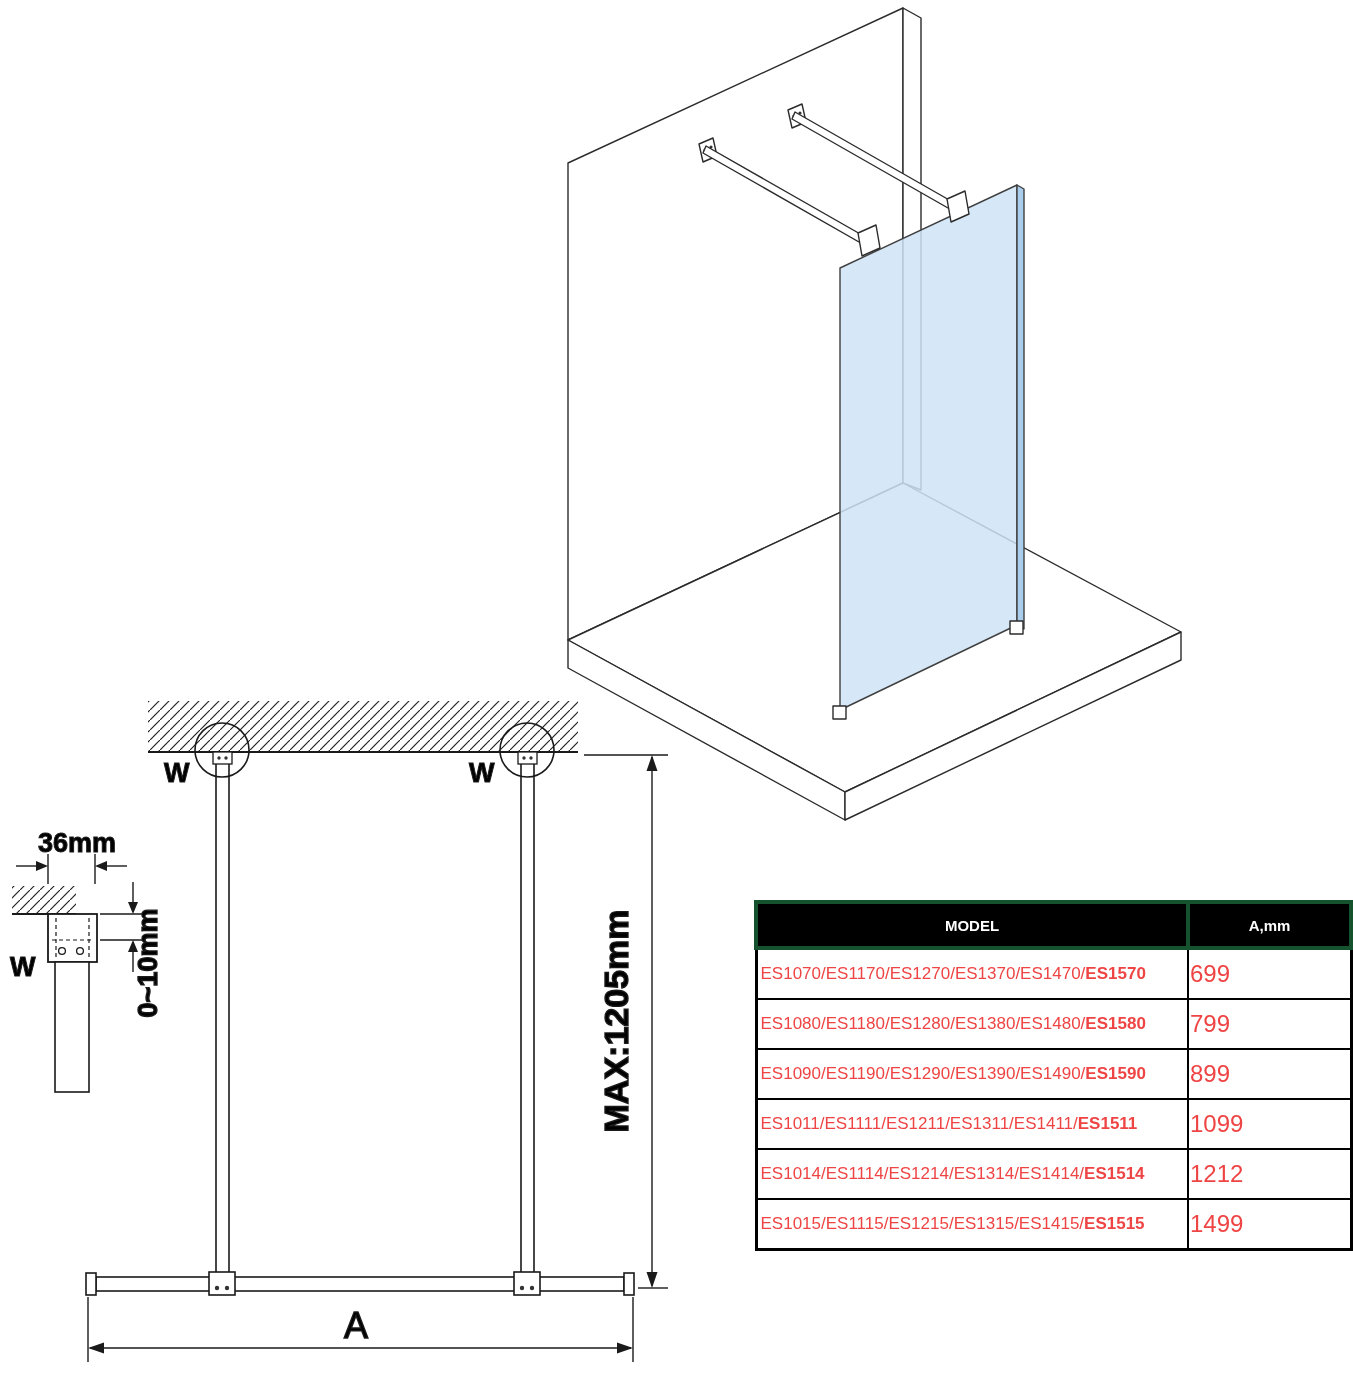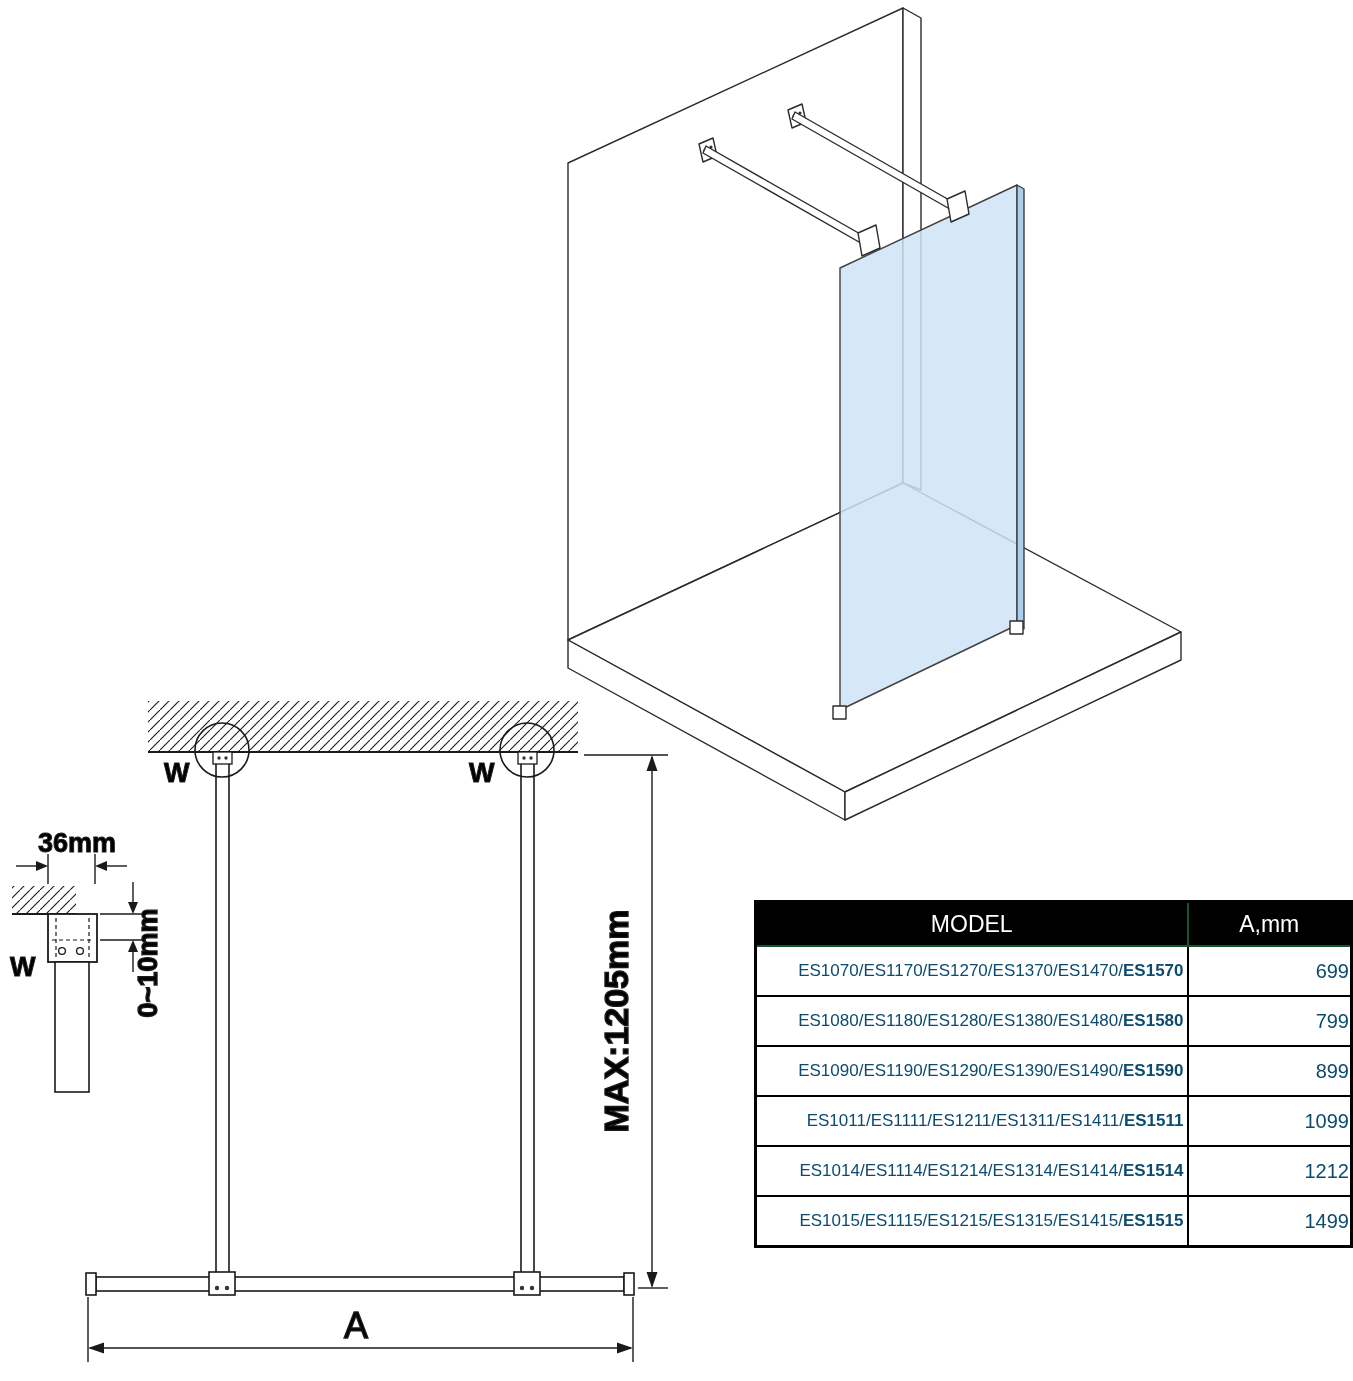--- a/index.html
+++ b/index.html
@@ -10,27 +10,27 @@
   
   .lbl      {font-family:"Liberation Sans",sans-serif;font-weight:700;font-size:27px;fill:#000;}
   .lbl-big  {font-family:"Liberation Sans",sans-serif;font-weight:700;font-size:34px;fill:#000;}
   .lbl-a    {font-family:"Liberation Sans",sans-serif;font-weight:400;font-size:36px;fill:#000;}
   .dash     {stroke-dasharray:4 3;stroke-width:1.2;}
 
   
   .table-wrap{position:absolute;left:754px;top:900px;width:599px;}
   table.spec{border-collapse:collapse;width:100%;table-layout:fixed;border:3px solid #000;
              font-family:"Liberation Sans",sans-serif;}
-  .spec th{background:#000;color:#fff;font-size:23px;font-weight:400;height:40px;
-           border:2px solid #14532d;text-align:center;}
-  .spec td{border:2px solid #000;text-align:right;height:46px;vertical-align:middle;
-           color:#0c4a6e;background:#fff;}
+  .spec th{background:#000;color:#fff;font-size:15px;font-weight:700;height:40px;
+           border:4px solid #14532d;text-align:center;}
+  .spec td{border:2px solid #000;text-align:left;height:46px;vertical-align:middle;
+           color:#ef4444;background:#fff;}
   td.model{font-size:17px;font-weight:400;white-space:nowrap;padding:0 3px;}
   td.model .last{font-weight:700;}
-  td.val{font-size:20px;font-weight:400;}
+  td.val{font-size:24px;font-weight:400;}
 </style>
 </head>
 <body>
 
 <div class="page">
 
   <svg class="diagram" width="1353" height="1381" viewBox="0 0 1353 1381" xmlns="http://www.w3.org/2000/svg">
     <defs>
       <pattern id="hatch" patternUnits="userSpaceOnUse" width="10" height="10">
         <line x1="0" y1="10" x2="10" y2="0" stroke="#222" stroke-width="1.2"></line>

